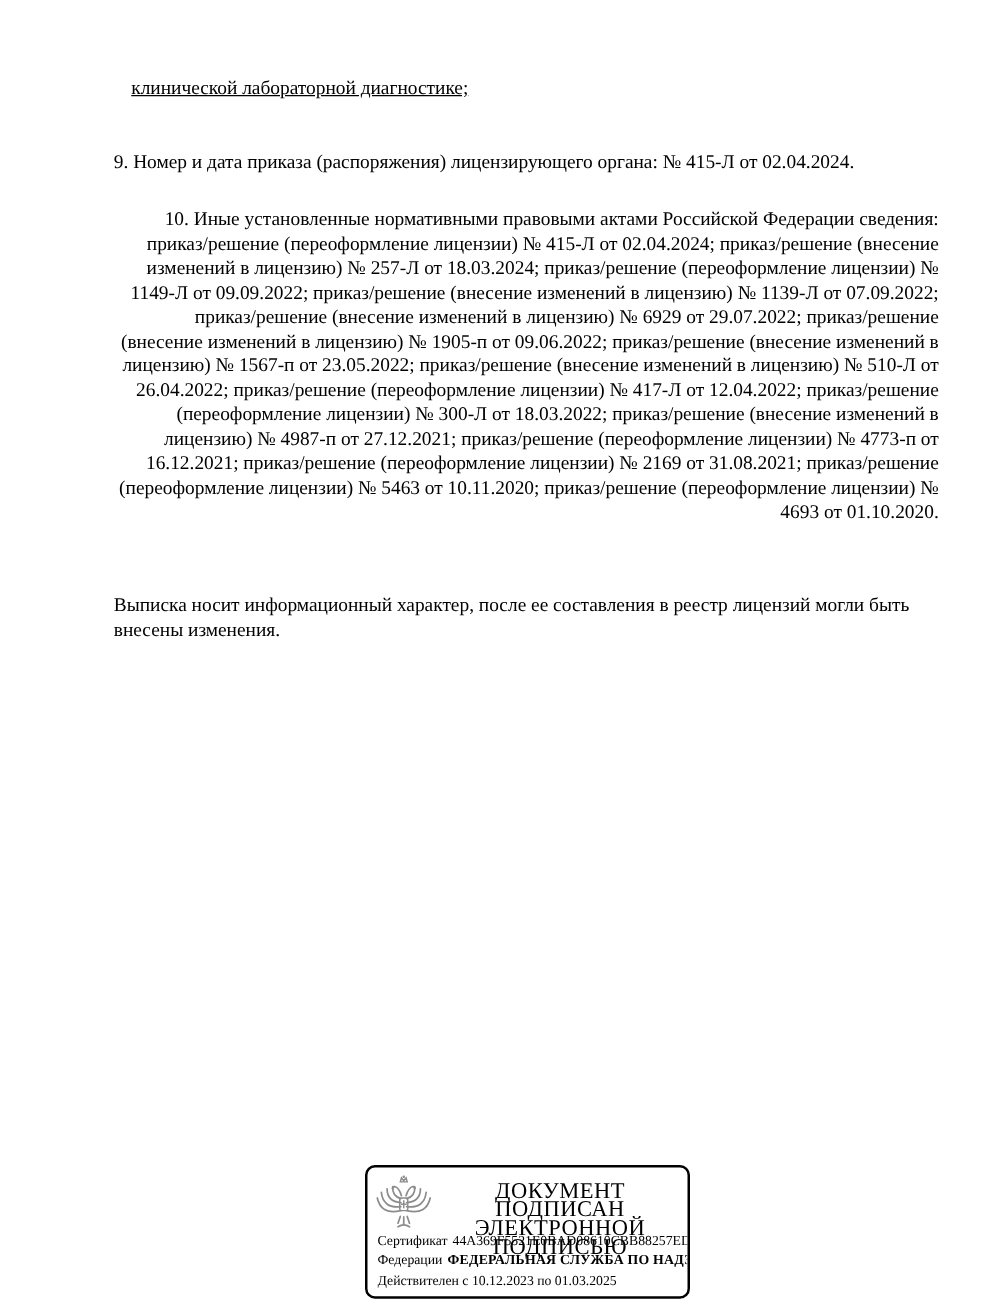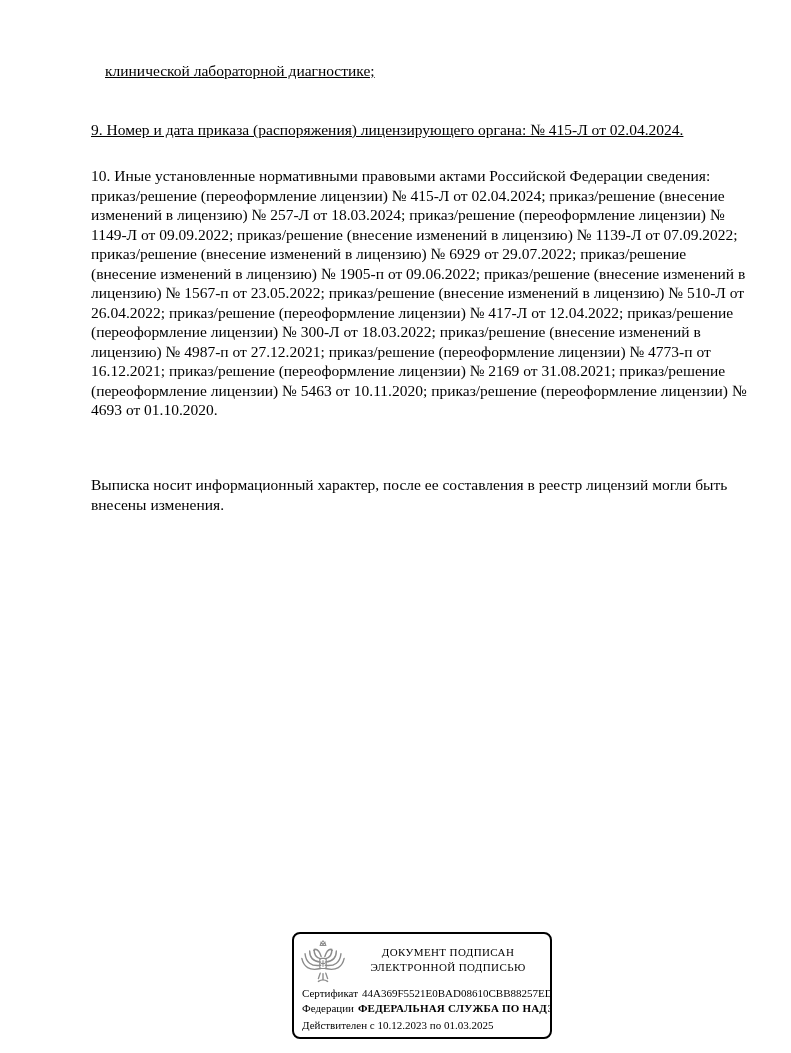--- a/index.html
+++ b/index.html
@@ -26,27 +26,27 @@
     left: 105px;
     top: 61px;
     width: 620px;
     text-decoration: underline;
   }
   .para-9 {
     position: absolute;
     left: 91px;
     top: 120px;
     width: 660px;
-    text-decoration: underline;
   }
   .para-10 {
     position: absolute;
     left: 91px;
     top: 166px;
     width: 660px;
+    text-align: right;
   }
   .para-note {
     position: absolute;
     left: 91px;
     top: 427px;
     width: 660px;
     margin-top: 48px;
   }
   
   .stamp {
@@ -67,21 +67,21 @@
     top: 4px;
     width: 46px;
     height: 50px;
   }
   .stamp-title {
     position: absolute;
     left: 56px;
     right: 4px;
     top: 11px;
     text-align: center;
-    font-size: 11px;
+    font-size: 18px;
     line-height: 15px;
     letter-spacing: 0.4px;
     color: #000000;
   }
   .stamp-line {
     position: absolute;
     left: 8px;
     right: 0;
     font-size: 11px;
     line-height: 13px;

